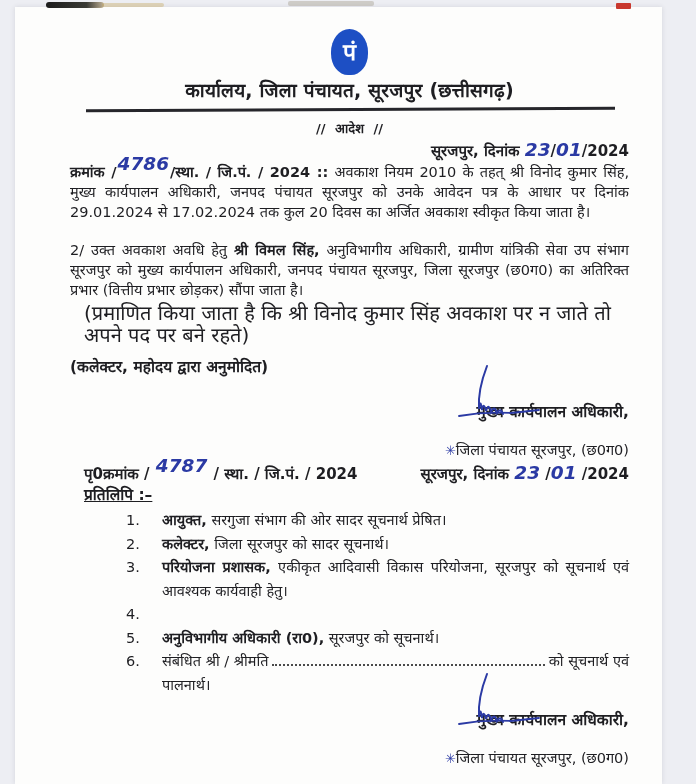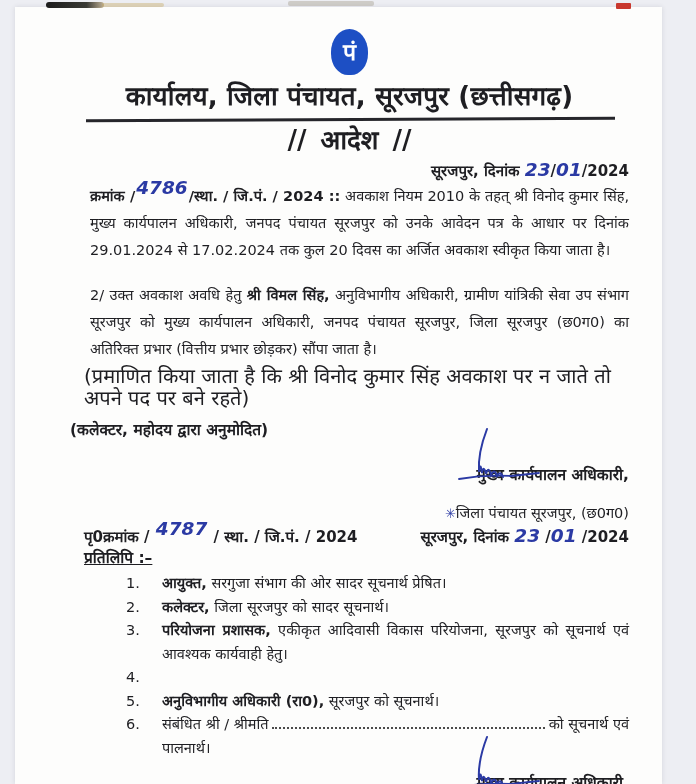--- a/index.html
+++ b/index.html
@@ -19,30 +19,30 @@
   .smudge-yellow{position:absolute;left:102px;top:3px;width:62px;height:4px;border-radius:2px;
     background:rgba(196,166,86,.38);}
   .smudge-center{position:absolute;left:288px;top:1px;width:86px;height:5px;border-radius:2px;
     background:rgba(130,118,88,.28);}
   .red-mark{position:absolute;left:616px;top:3px;width:15px;height:6px;background:#c8382e;border-radius:1px;}
 
   .content{position:absolute;left:55px;right:33px;top:0;}
 
   .logo{width:37px;height:46px;margin:22px auto 2px;background:#1d4fc4;border-radius:50% 50% 46% 46%;
     display:flex;align-items:center;justify-content:center;color:#fff;font-weight:bold;font-size:23px;line-height:1;}
-  .title{text-align:center;font-size:26px;font-weight:bold;letter-spacing:.2px;margin-top:2px;}
+  .title{text-align:center;font-size:19px;font-weight:bold;letter-spacing:.2px;margin-top:2px;}
   .rule{border-bottom:3px solid #26262b;margin:5px 14px 0 16px;transform:rotate(-.25deg);}
-  .order-heading{text-align:center;font-size:26px;font-weight:bold;word-spacing:5px;margin-top:0;}
+  .order-heading{text-align:center;font-size:13px;font-weight:bold;word-spacing:5px;margin-top:8px;}
 
   .dateline{ text-align:right;font-weight:bold;font-size:15px;margin-top:2px;}
   .hw{color:#2b3aa4;font-style:italic;font-weight:600;font-size:18.5px;font-family:"DejaVu Sans",sans-serif;}
   .hw-raised{position:relative;top:-7px;padding:0 1px;}
   .slash{font-weight:bold;}
 
-  .para{font-size:14.5px;line-height:27px;text-align:justify;margin-left:20px;}
+  .para{font-size:14.5px;line-height:20px;text-align:justify;}
   .b{font-weight:bold;}
   .para1{margin-top:1px;}
   .para2{margin-top:18px;}
   .cert-note{margin-top:2px;padding-left:14px;font-size:20px;line-height:22px;}
   .effective{text-align:center;font-weight:bold;font-size:15.5px;margin-top:1px;}
   .approved{font-weight:bold;font-size:15.5px;margin-top:9px;}
 
   .sig-block{position:relative;text-align:right;margin-top:26px;}
   .sig-block .scribble{position:absolute;right:78px;top:-40px;}
   .sig-title{font-weight:bold;font-size:15.5px;line-height:18px;}

